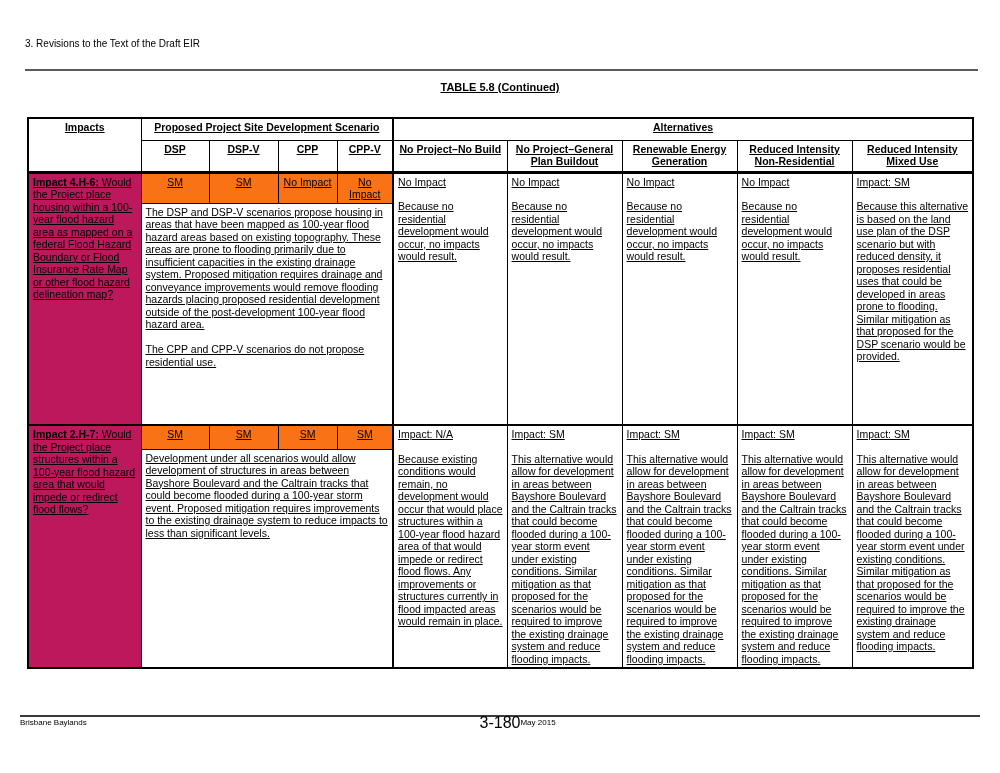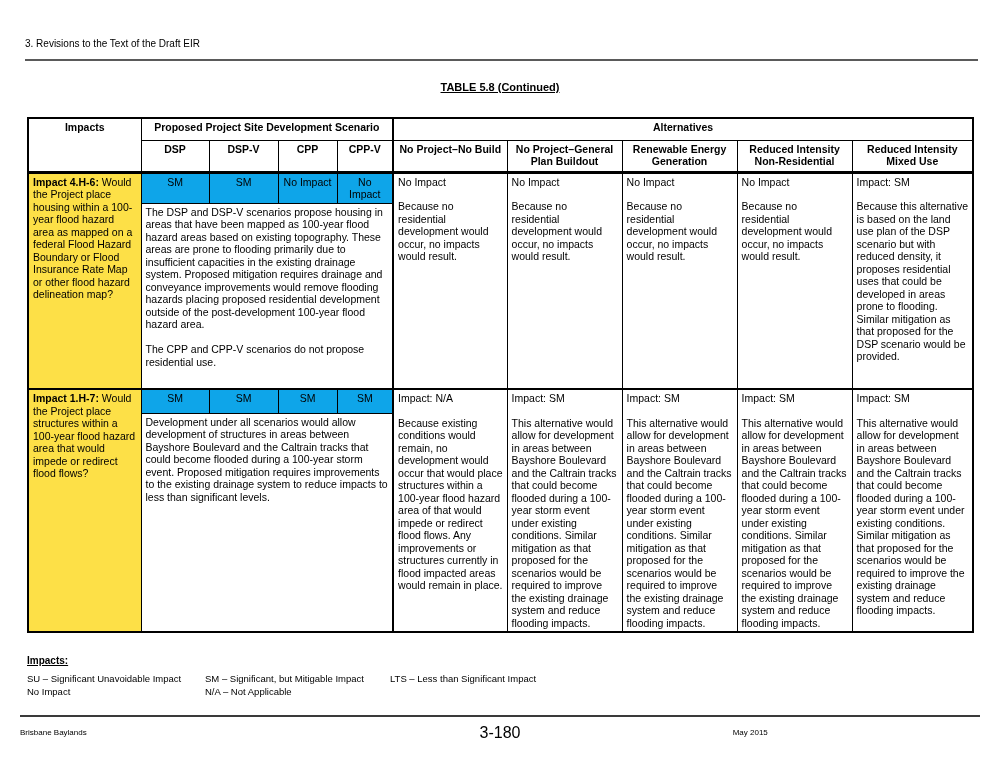--- a/index.html
+++ b/index.html
@@ -9,21 +9,21 @@
     width: 1000px; height: 773px;
     background: #fff;
     font-family: "Liberation Sans", sans-serif;
     color: #000;
     margin: 0 auto;
     overflow: hidden;
   }
   
   .doc-header {
     position: absolute; left: 25px; right: 22px; top: 38px;
-    font-size: 10px; padding-bottom: 10px;
+    font-size: 10px; padding-bottom: 20px;
     border-bottom: 2px solid #5a5a5a;
   }
   
   .table-title {
     position: absolute; left: 0; right: 0; top: 81px;
     text-align: center; font-size: 11px; font-weight: bold;
     line-height: 13px;
   }
   .table-title .tline { text-decoration: underline; }
 
@@ -33,61 +33,62 @@
     width: 945px;
     border-collapse: collapse; table-layout: fixed;
     font-size: 10.5px; line-height: 12.5px;
     border: 2px solid #000;
   }
   table.eir th, table.eir td {
     border: 1px solid #000;
     padding: 2px 4px;
     vertical-align: top;
     overflow: hidden;
+    text-decoration: underline;
   }
   th.group-head { text-align: center; font-weight: bold; vertical-align: middle; height: 22px; }
   th.col-head   { font-weight: bold; vertical-align: bottom; height: 32px; padding-bottom: 3px; }
   th.impacts-head { text-align: center; font-weight: bold; vertical-align: bottom; padding-bottom: 3px; }
   .hdr-bottom { border-bottom: 3px solid #000 !important; }
   .alt-start  { border-left: 2px solid #000 !important; }
   .row-sep    { border-top: 2px solid #000 !important; }
 
   td.impact-cell {
-    background: #fde047;
+    background: #be185d;
     vertical-align: middle;
   }
   td.impact-cell .impact-label { font-weight: bold; }
   td.rating {
-    background: #0ea5e9;
+    background: #f97316;
     text-align: center;
     height: 19px;
     vertical-align: middle;
   }
   td.scen-desc { vertical-align: top; }
-  td.scen-desc.r1 { height: 186px; }
+  td.scen-desc.r1 { height: 222px; }
   td.scen-desc.r2 { height: 173px; }
   td.alt-cell { vertical-align: top; }
   .alt-label { margin-bottom: 12px; }
   .paras { white-space: pre-line; }
 
   
   .legend { position: absolute; left: 27px; top: 655px; font-size: 10px; }
   .legend .legend-title { font-weight: bold; text-decoration: underline; margin-bottom: 7px; }
   .legend-grid { display: grid; grid-template-columns: 178px 185px auto; column-gap: 0; row-gap: 1px; font-size: 9.5px; line-height: 12px; }
 
   
   .page-footer {
     position: absolute; left: 20px; right: 20px; top: 715px;
     border-top: 2px solid #3a3a3a;
-    padding-top: 11px;
+    padding-top: 1px;
     display: grid; grid-template-columns: 1fr auto 1fr;
     font-size: 8px; line-height: 10px;
   }
   .page-footer .pf-center { font-size: 16px; text-align: center; align-self: start; }
-  .page-footer .pf-right { text-align: center; }
+  .page-footer .pf-right { text-align: left; }
 </style>
 </head>
 <body>
 
 <div class="page">
 
   <div class="doc-header">3. Revisions to the Text of the Draft EIR</div>
 
   <div class="table-title">
     <div class="tline">TABLE 5.8 (Continued)</div>
@@ -157,21 +158,21 @@
     </tr>
 
     <tr>
       <td class="scen-desc r1 paras" colspan="4">The DSP and DSP-V scenarios propose housing in areas that have been mapped as 100-year flood hazard areas based on existing topography. These areas are prone to flooding primarily due to insufficient capacities in the existing drainage system. Proposed mitigation requires drainage and conveyance improvements would remove flooding hazards placing proposed residential development outside of the post-development 100-year flood hazard area.
 
 The CPP and CPP-V scenarios do not propose residential use.</td>
     </tr>
 
     <tr>
       <td class="impact-cell row-sep" rowspan="2">
-        <span class="impact-label">Impact 1.H-7:</span><span> Would the Project place structures within a 100-year flood hazard area that would impede or redirect flood flows?</span>
+        <span class="impact-label">Impact 2.H-7:</span><span> Would the Project place structures within a 100-year flood hazard area that would impede or redirect flood flows?</span>
       </td>
       <td class="rating row-sep">SM</td>
       <td class="rating row-sep">SM</td>
       <td class="rating row-sep">SM</td>
       <td class="rating row-sep">SM</td>
       <td class="alt-cell alt-start row-sep" rowspan="2">
         <div class="alt-label">Impact: N/A</div>
         <div class="paras">Because existing conditions would remain, no development would occur that would place structures within a 100-year flood hazard area of that would impede or redirect flood flows. Any improvements or structures currently in flood impacted areas would remain in place.</div>
       </td>
       <td class="alt-cell row-sep" rowspan="2">
@@ -191,31 +192,20 @@
         <div class="paras">This alternative would allow for development in areas between Bayshore Boulevard and the Caltrain tracks that could become flooded during a 100-year storm event under existing conditions. Similar mitigation as that proposed for the scenarios would be required to improve the existing drainage system and reduce flooding impacts.</div>
       </td>
     </tr>
 
     <tr>
       <td class="scen-desc r2 paras" colspan="4">Development under all scenarios would allow development of structures in areas between Bayshore Boulevard and the Caltrain tracks that could become flooded during a 100-year storm event. Proposed mitigation requires improvements to the existing drainage system to reduce impacts to less than significant levels.</td>
     </tr>
   </tbody>
     </table>
 
-  <div class="legend">
-    <div class="legend-title">Impacts:</div>
-    <div class="legend-grid">
-      <div>SU – Significant Unavoidable Impact</div>
-      <div>SM – Significant, but Mitigable Impact</div>
-      <div>LTS – Less than Significant Impact</div>
-      <div>No Impact</div>
-      <div>N/A – Not Applicable</div>
-      <div></div>
-    </div>
-  </div>
 
   <div class="page-footer">
     <div>
       <div>Brisbane Baylands</div>
     </div>
     <div class="pf-center">3-180</div>
     <div class="pf-right">May 2015</div>
   </div>
 
 </div>

